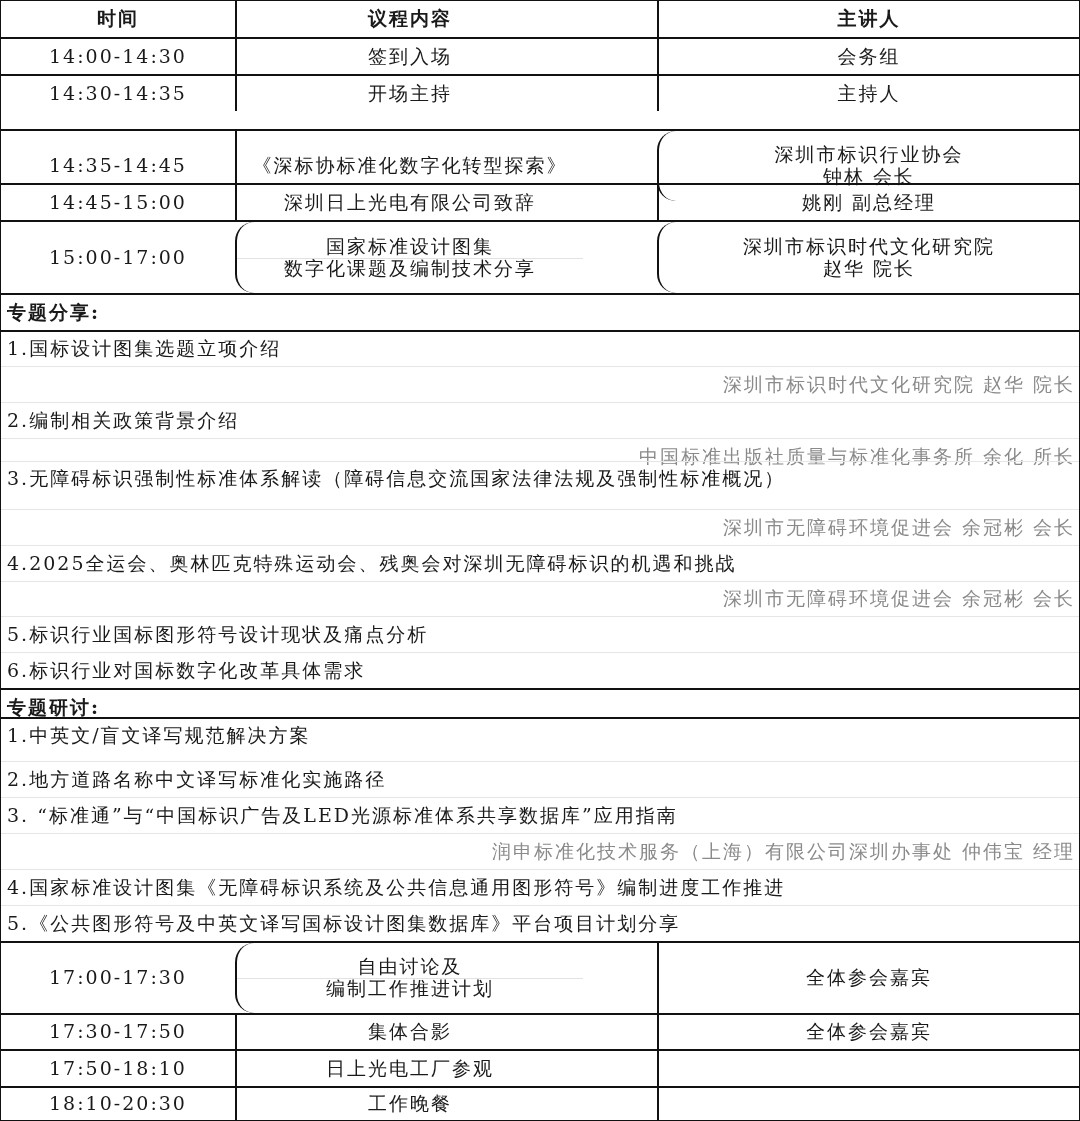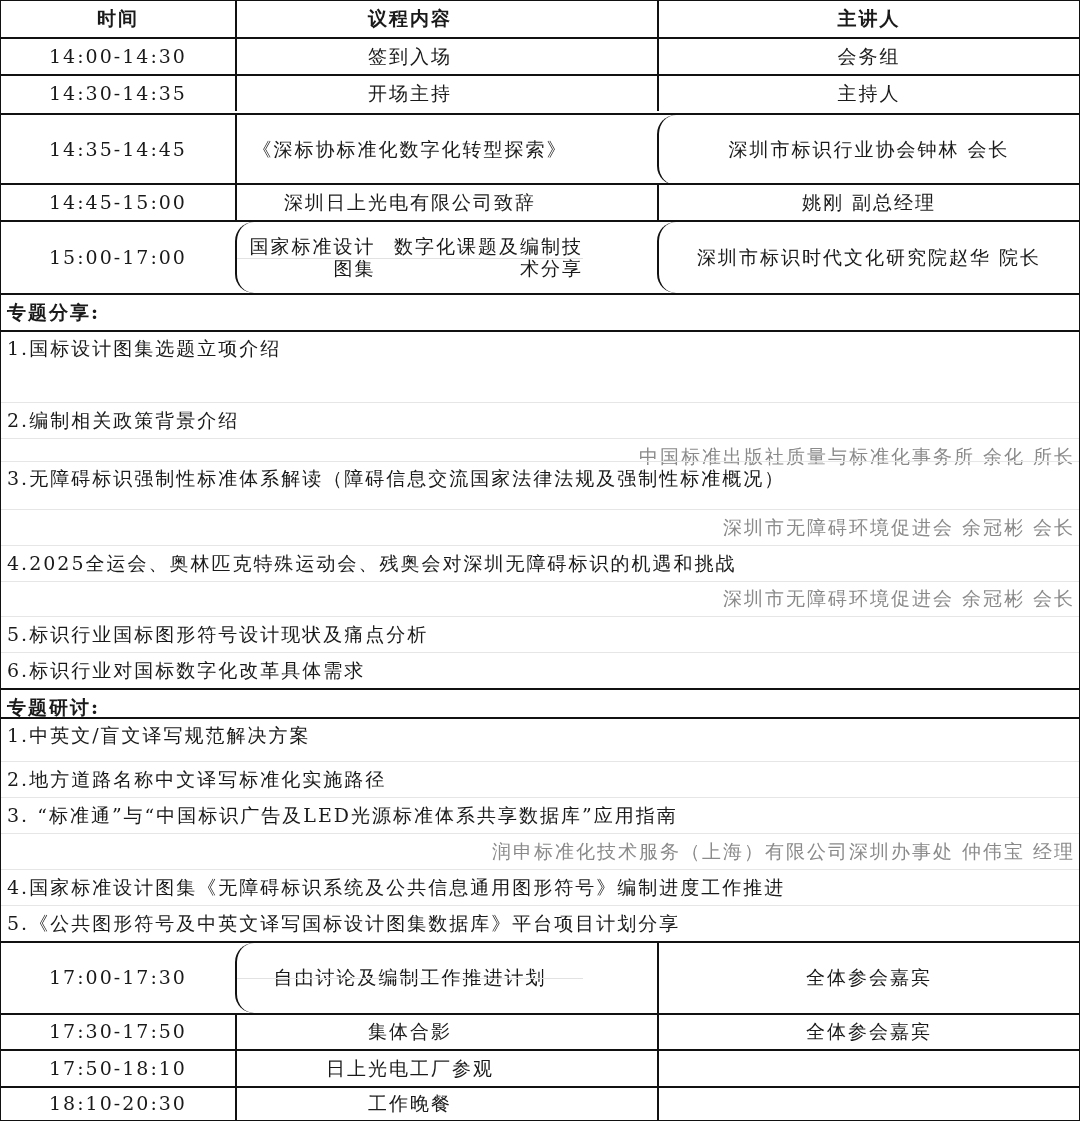--- a/index.html
+++ b/index.html
@@ -10,21 +10,21 @@
   .row { position: absolute; left: 0; width: 1078px; box-sizing: border-box; }
   .cell { position: absolute; top: 0; height: 100%; box-sizing: border-box;
           display: flex; align-items: center; justify-content: center; text-align: right;
           font-size: 19px; letter-spacing: 2px; line-height: 1.15; }
   .c1 { left: 0; width: 234px; }
   .c2 { left: 234px; width: 348px; border-left: 2px solid #111; }
   .c3 { left: 656px; width: 422px; border-left: 2px solid #111; }
   .hb { border-top: 2px solid #111; }
   .hthin { border-top: 1px solid #e6e6e6; }
   .bold { font-weight: bold; }
-  .stack { flex-direction: row; border-radius: 19px; }
+  .stack { flex-direction: column; border-radius: 19px; }
   .stack span { display: block; }
   .split { position: absolute; left: 0; right: 0; top: 50%; border-top: 1px solid #e2e2e2; }
   .full { left: 0; width: 1078px; justify-content: flex-start; padding-left: 6px; }
   .right { justify-content: flex-end; padding-right: 4px; color: #8a8a8a; }
   .section { font-weight: bold; }
 </style>
 </head>
 <body>
 
 <div class="sheet">
@@ -38,21 +38,21 @@
   <div class="row hb" style="top:36px;height:37px;padding-left:24px;">
     <div class="cell c1">14:00-14:30</div>
     <div class="cell c2">签到入场</div>
     <div class="cell c3">会务组</div>
   </div>
   <div class="row hb" style="top:73px;height:37px;">
     <div class="cell c1">14:30-14:35</div>
     <div class="cell c2">开场主持</div>
     <div class="cell c3">主持人</div>
   </div>
-  <div class="row hb" style="top:112px;height:72px;">
+  <div class="row hb" style="top:128px;height:72px;">
     <div class="cell c1">14:35-14:45</div>
     <div class="cell c2">《深标协标准化数字化转型探索》</div>
     <div class="cell c3 stack">
       <span>深圳市标识行业协会</span>
       <span>钟林  会长</span>
     </div>
   </div>
   <div class="row hb" style="top:182px;height:37px;">
     <div class="cell c1">14:45-15:00</div>
     <div class="cell c3">姚刚  副总经理</div>
@@ -69,20 +69,23 @@
       <span>深圳市标识时代文化研究院</span>
       <span>赵华  院长</span>
     </div>
   </div>
 
   <div class="row hb" style="top:292px;height:37px;">
     <div class="cell full section">专题分享:</div>
   </div>
   <div class="row hb" style="top:329px;height:36px;">
     <div class="cell full">1.国标设计图集选题立项介绍</div>
+  </div>
+  <div class="row hthin" style="top:365px;height:36px;">
+    <div class="cell full right">深圳市标识时代文化研究院 赵华  院长</div>
   </div>
   <div class="row hthin" style="top:401px;height:36px;">
     <div class="cell full">2.编制相关政策背景介绍</div>
   </div>
   <div class="row hthin" style="top:437px;height:36px;">
     <div class="cell full right">中国标准出版社质量与标准化事务所 余化  所长</div>
   </div>
   <div class="row hthin" style="top:460px;height:35px;">
     <div class="cell full">3.无障碍标识强制性标准体系解读（障碍信息交流国家法律法规及强制性标准概况）</div>
   </div>

